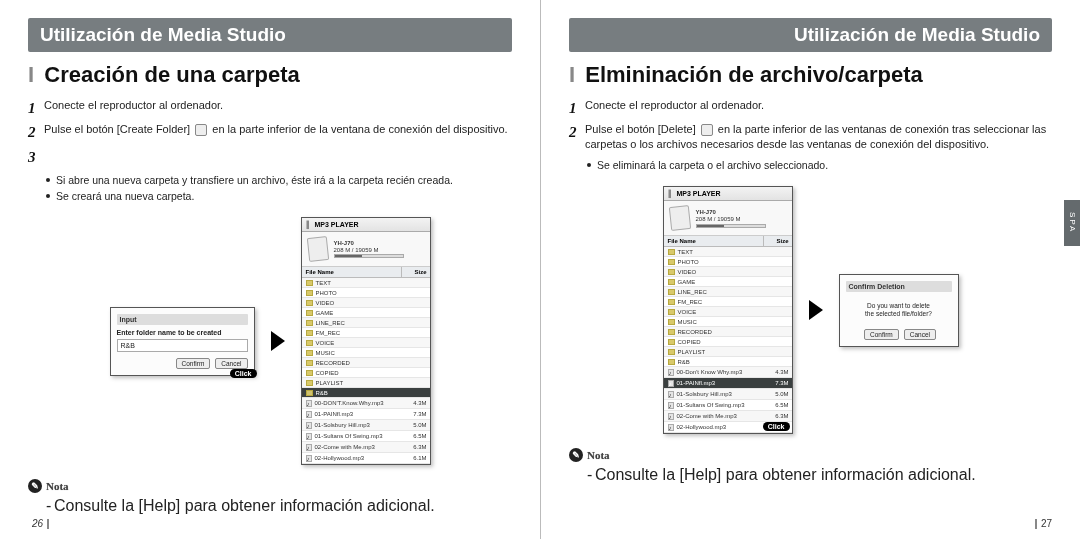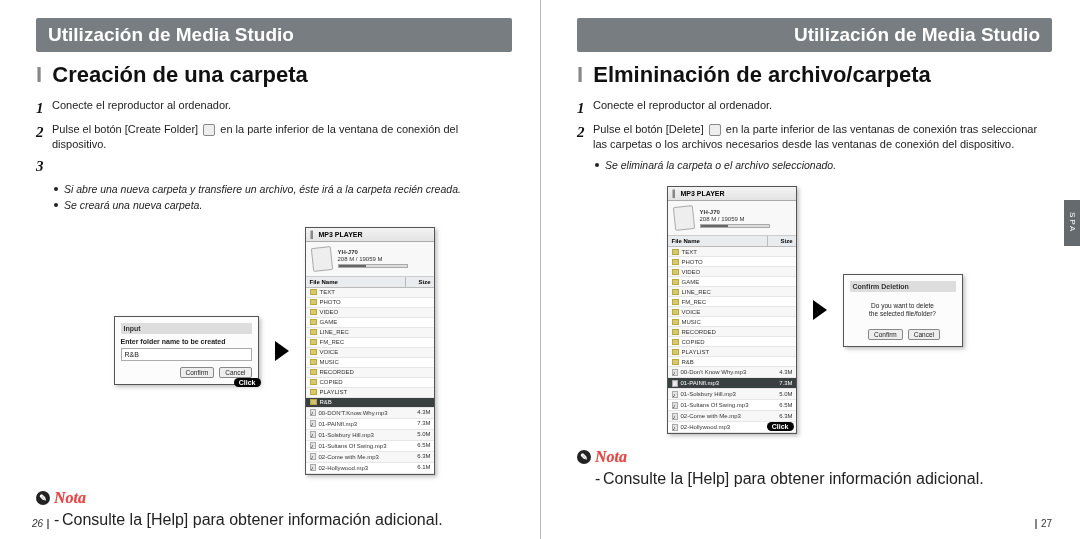--- a/index.html
+++ b/index.html
@@ -12,21 +12,21 @@
   }
   .spread {
     display: flex;
     width: 100%;
     height: 100%;
   }
   .page {
     width: 50%;
     height: 100%;
     position: relative;
-    padding: 18px 28px 16px 36px;
+    padding: 18px 28px 16px 28px;
     border-left: 1px solid #bbb;
   }
   .page:first-child { border-left: none; }
   .titlebar {
     background: #777d80;
     color: #fff;
     font-size: 19px;
     font-weight: bold;
     padding: 6px 12px;
     border-radius: 2px;
@@ -64,21 +64,21 @@
   .step-text { flex: 1; }
   .ui-icon {
     display: inline-block;
     width: 12px; height: 12px;
     border: 1px solid #888;
     background: #eee;
     vertical-align: middle;
     margin: 0 2px;
     border-radius: 2px;
   }
-  .bullets { margin: 6px 0 0 18px; font-style: italic; }
+  .bullets { margin: 6px 0 0 18px; }
   .bullet {
     font-size: 10.5px;
     line-height: 1.35;
     color: #222;
     position: relative;
     padding-left: 10px;
     margin: 2px 0;
   }
   .bullet::before {
     content: "";
@@ -228,24 +228,23 @@
   .note-icon {
     width: 14px; height: 14px;
     background: #222;
     border-radius: 50%;
     display: inline-flex;
     align-items: center; justify-content: center;
     color: #fff; font-size: 9px; font-weight: bold;
   }
   .note-text {
     font-family: Georgia, 'Times New Roman', serif;
-    font-style: italic;
-    font-weight: bold;
-    font-size: 16px;
-    color: #ef4444;
+    font-weight: bold;
+    font-size: 11px;
+    color: #404040;
     text-shadow: 0 0 1px #aaa;
   }
   .note-body {
     font-size: 16px;
     color: #222;
     margin: 4px 0 0 18px;
     position: relative;
     padding-left: 8px;
   }
   .note-body::before {

